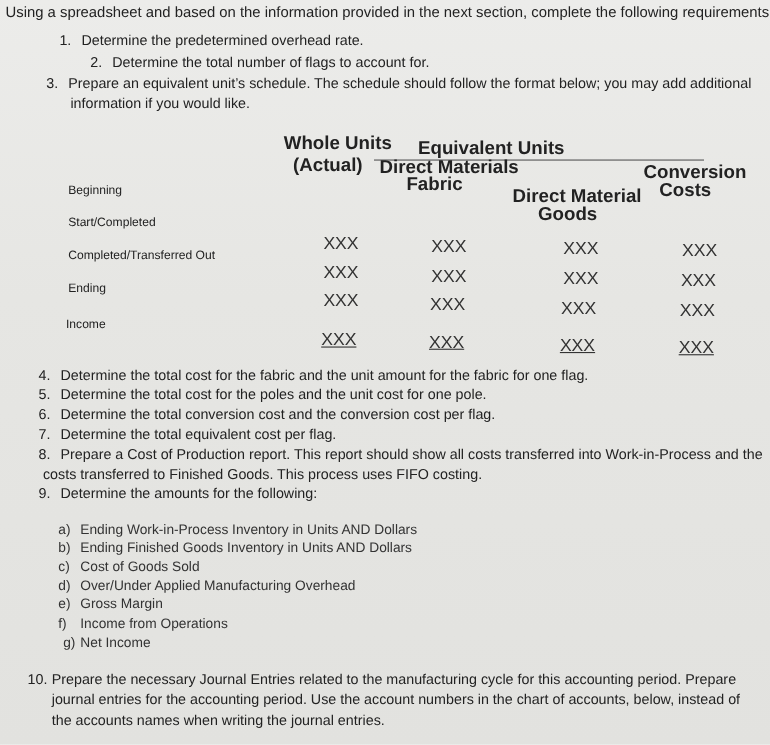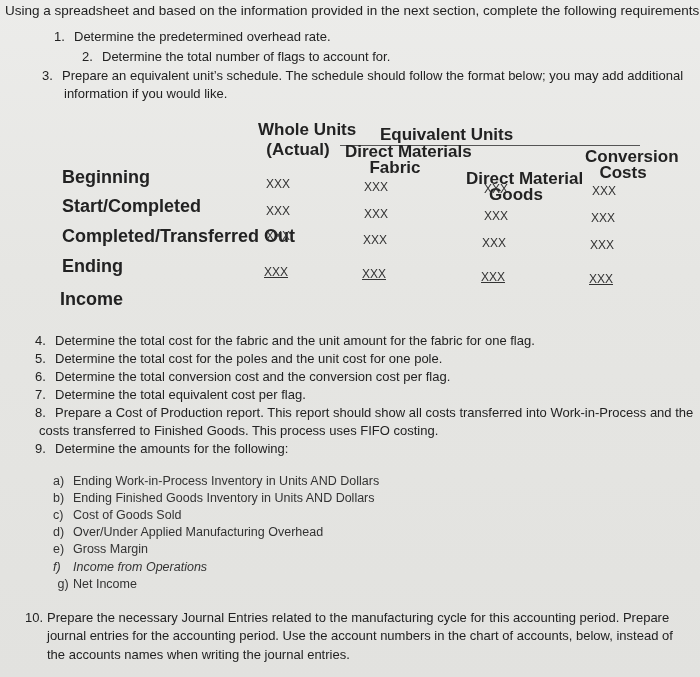--- a/index.html
+++ b/index.html
@@ -8,22 +8,22 @@
     background: linear-gradient(180deg, #ececea 0%, #e6e6e3 40%, #e2e2df 100%);
     font-family: "Liberation Sans", sans-serif;
     color: #222;
     position: relative;
   }
   .abs { position: absolute; white-space: nowrap; }
   .intro { left: 5px; top: 3px; font-size: 13.5px; }
   .req { font-size: 13px; }
   .num { display: inline-block; width: 20px; }
   .hdr { font-size: 17px; font-weight: bold; text-align: center; line-height: 16px; }
-  .rowlabel { font-size: 18px; font-weight: bold; }
-  .xxx { font-size: 12px; color: #333; width: 60px; text-align: left; }
+  .rowlabel { font-size: 11px; font-weight: normal; }
+  .xxx { font-size: 16px; color: #333; width: 60px; text-align: right; margin-top: 36px; }
   .ul { text-decoration: underline; }
   .eqline { position: absolute; left: 340px; top: 145px; width: 300px; height: 1px; background: #555; }
   .sub { font-size: 12.5px; color: #333; }
 </style>
 </head>
 <body>
 
 <div class="abs intro">Using a spreadsheet and based on the information provided in the next section, complete the following requirements:</div>
 
 <div class="abs req" style="left:54px;top:29px;">
@@ -112,21 +112,21 @@
 </div>
 <div class="abs sub" style="left:53px;top:508px;">
   <span class="num">c)</span><span>Cost of Goods Sold</span>
 </div>
 <div class="abs sub" style="left:53px;top:525px;">
   <span class="num">d)</span><span>Over/Under Applied Manufacturing Overhead</span>
 </div>
 <div class="abs sub" style="left:53px;top:542px;">
   <span class="num">e)</span><span>Gross Margin</span>
 </div>
-<div class="abs sub" style="left:53px;top:560px;font-style:italic;">
+<div class="abs sub" style="left:53px;top:560px;">
   <span class="num">f)</span><span>Income from Operations</span>
 </div>
 <div class="abs sub" style="left:53px;top:577px;text-align:center;">
   <span class="num">g)</span><span>Net Income</span>
 </div>
 
 <div class="abs req" style="left:25px;top:610px;">
   <span style="display:inline-block;width:22px;">10.</span><span>Prepare the necessary Journal Entries related to the manufacturing cycle for this accounting period.  Prepare</span>
 </div>
 <div class="abs req" style="left:47px;top:628px;">journal entries for the accounting period. Use the account numbers in the chart of accounts, below, instead of</div>

